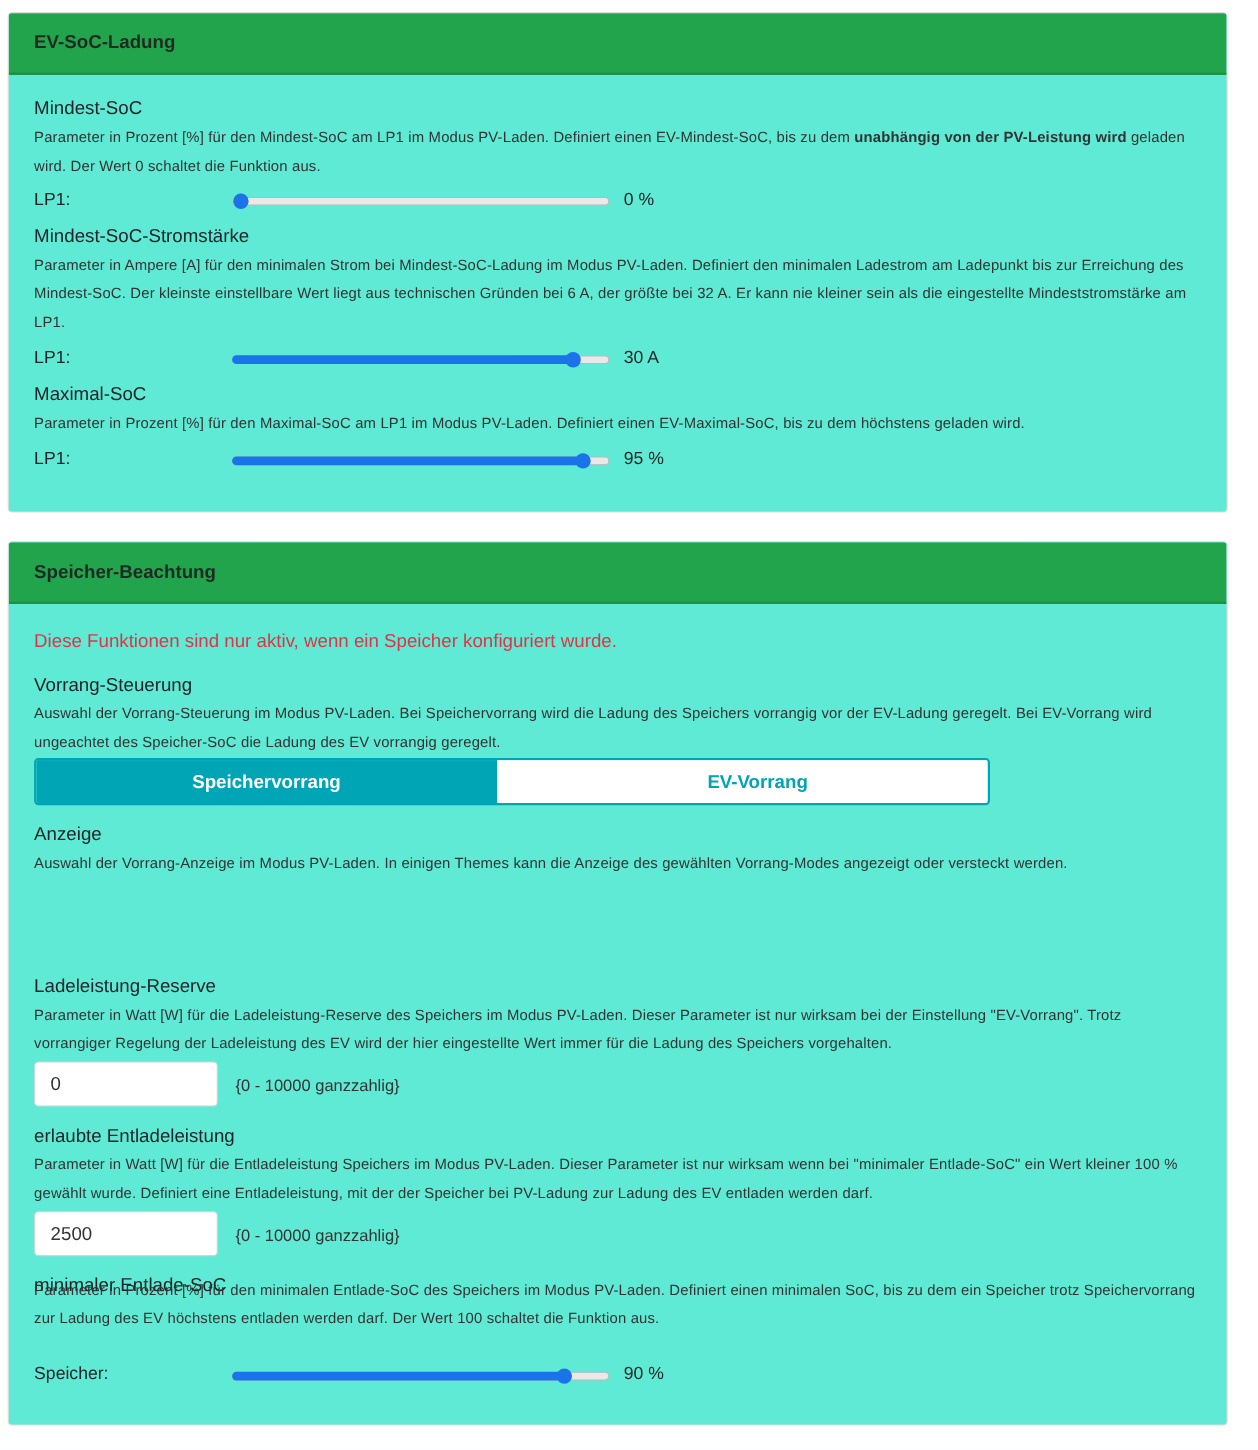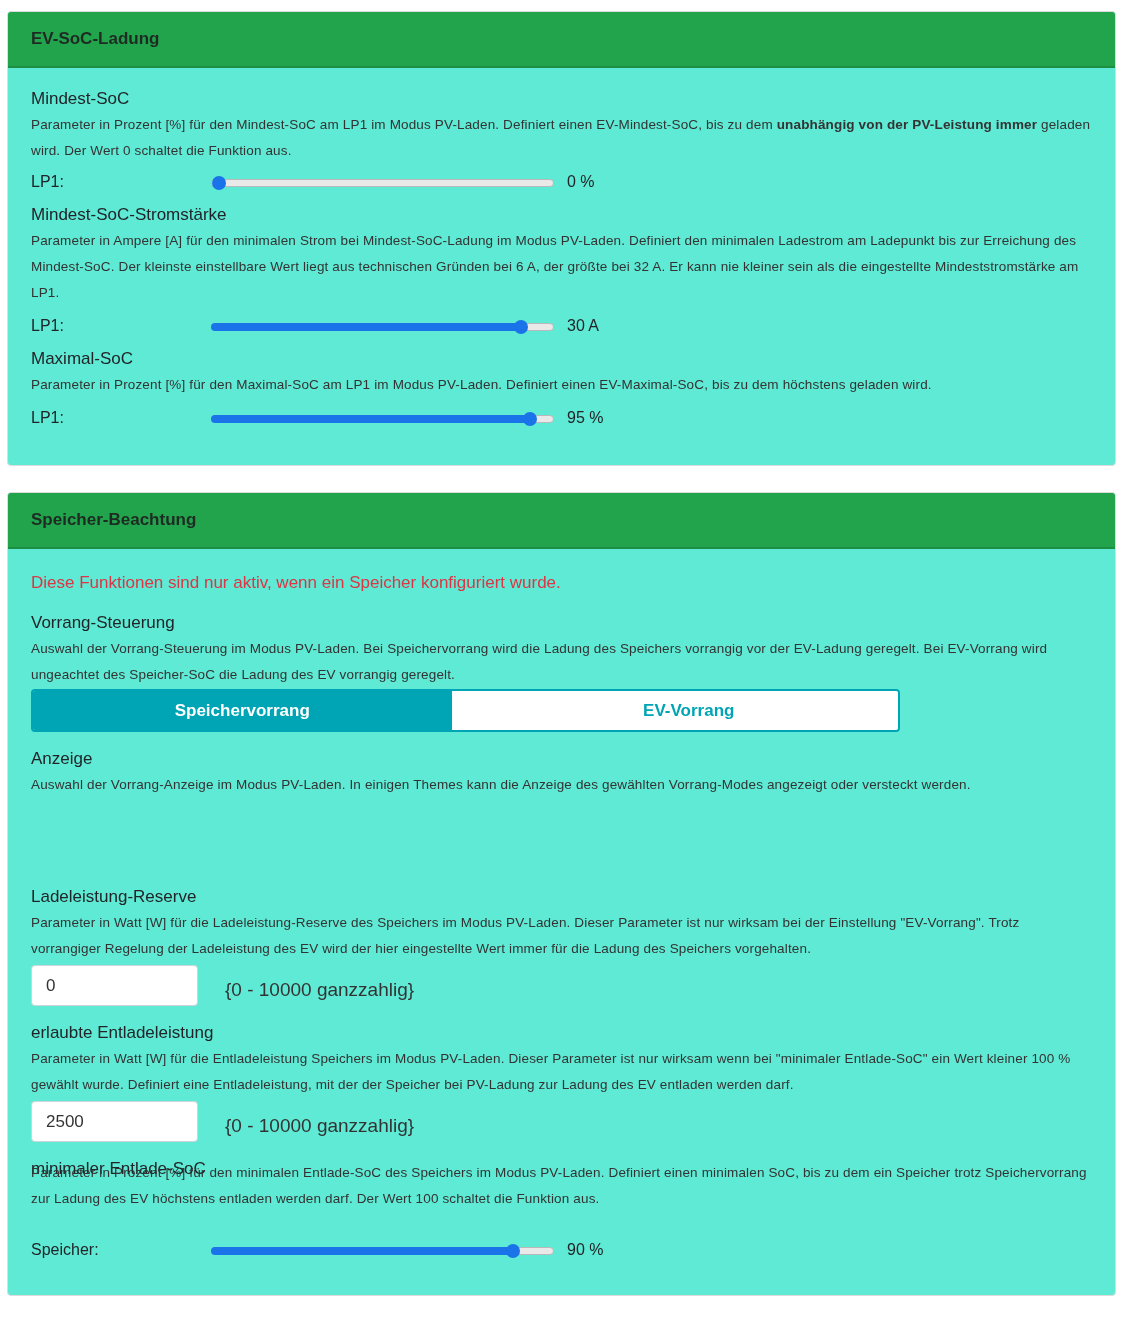--- a/index.html
+++ b/index.html
@@ -50,31 +50,31 @@
     }
     .btn-group .btn.active { background: #00a5b5; color: #fff; }
     .btn-group .btn.inactive { background: #fff; color: #00a5b5; padding-left: 28px; }
     .num-input {
       position: absolute; left: 23px; width: 167px; height: 41px;
       border: 1px solid #cfd4da; border-radius: 4px;
       font-size: 17px; padding-left: 14px; color: #333;
       font-family: "Liberation Sans", "DejaVu Sans", sans-serif;
       background: #fff;
     }
-    .hint { position: absolute; left: 217px; font-size: 19px; color: #333; }
+    .hint { position: absolute; left: 206px; font-size: 15px; color: #333; }
   </style>
 </head>
 <body>
 
 <div class="card" style="top:11px; height:455px;">
   <div class="card-header">EV-SoC-Ladung</div>
   <div class="card-body" style="height:397px;">
 
     <div class="title" style="top:21px;">Mindest-SoC</div>
-    <div class="desc" style="top:44px;"><span>Parameter in Prozent [%] für den Mindest-SoC am LP1 im Modus PV-Laden. Definiert einen EV-Mindest-SoC, bis zu dem </span><b>unabhängig von der PV-Leistung immer</b><span> geladen wird. Der Wert 0 schaltet die Funktion aus.</span></div>
+    <div class="desc" style="top:44px;"><span>Parameter in Prozent [%] für den Mindest-SoC am LP1 im Modus PV-Laden. Definiert einen EV-Mindest-SoC, bis zu dem </span><b>unabhängig von der PV-Leistung wird</b><span> geladen wird. Der Wert 0 schaltet die Funktion aus.</span></div>
     <div class="row-label" style="top:105px;">LP1:</div>
     <div class="slider" style="top:111px;">
       <div class="fill" style="width: 0px;"></div>
       <div class="thumb" style="left: 7px;"></div>
     </div>
     <div class="slider-value" style="top:105px;">0 %</div>
 
     <div class="title" style="top:137px;">Mindest-SoC-Stromstärke</div>
     <div class="desc" style="top:160px;">Parameter in Ampere [A] für den minimalen Strom bei Mindest-SoC-Ladung im Modus PV-Laden. Definiert den minimalen Ladestrom am Ladepunkt bis zur Erreichung des Mindest-SoC. Der kleinste einstellbare Wert liegt aus technischen Gründen bei 6 A, der größte bei 32 A. Er kann nie kleiner sein als die eingestellte Mindeststromstärke am LP1.</div>
     <div class="row-label" style="top:249px;">LP1:</div>

